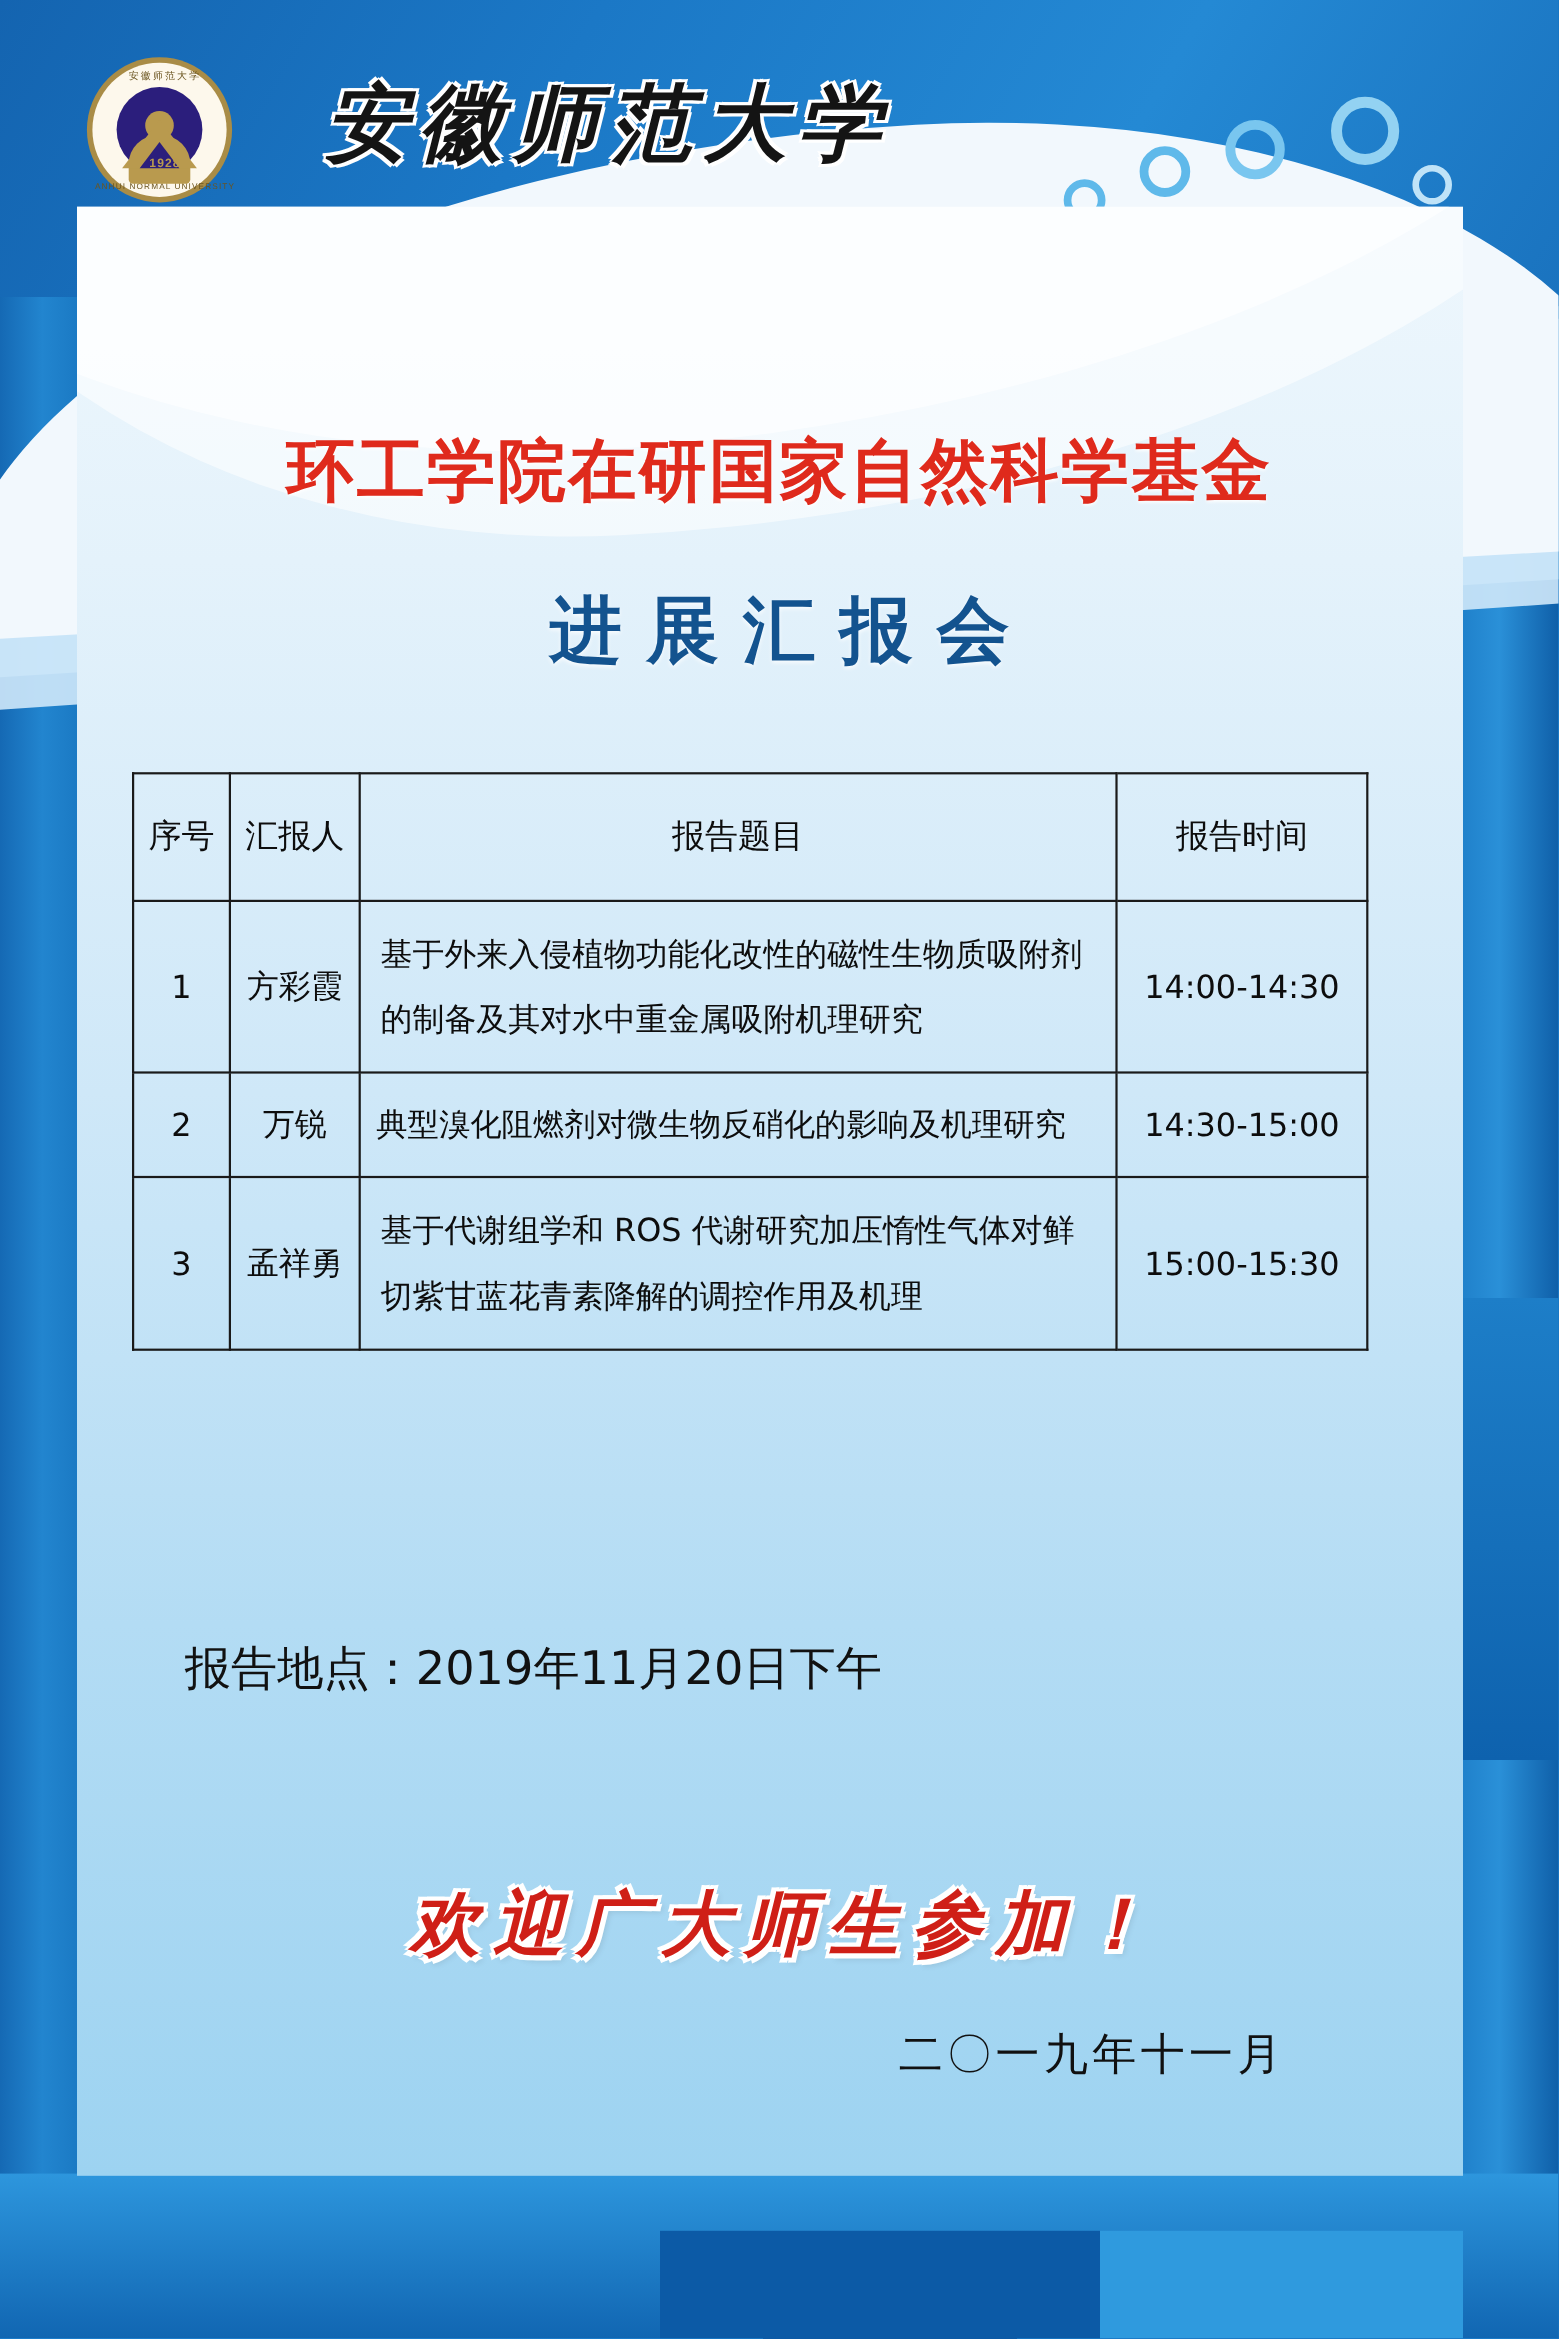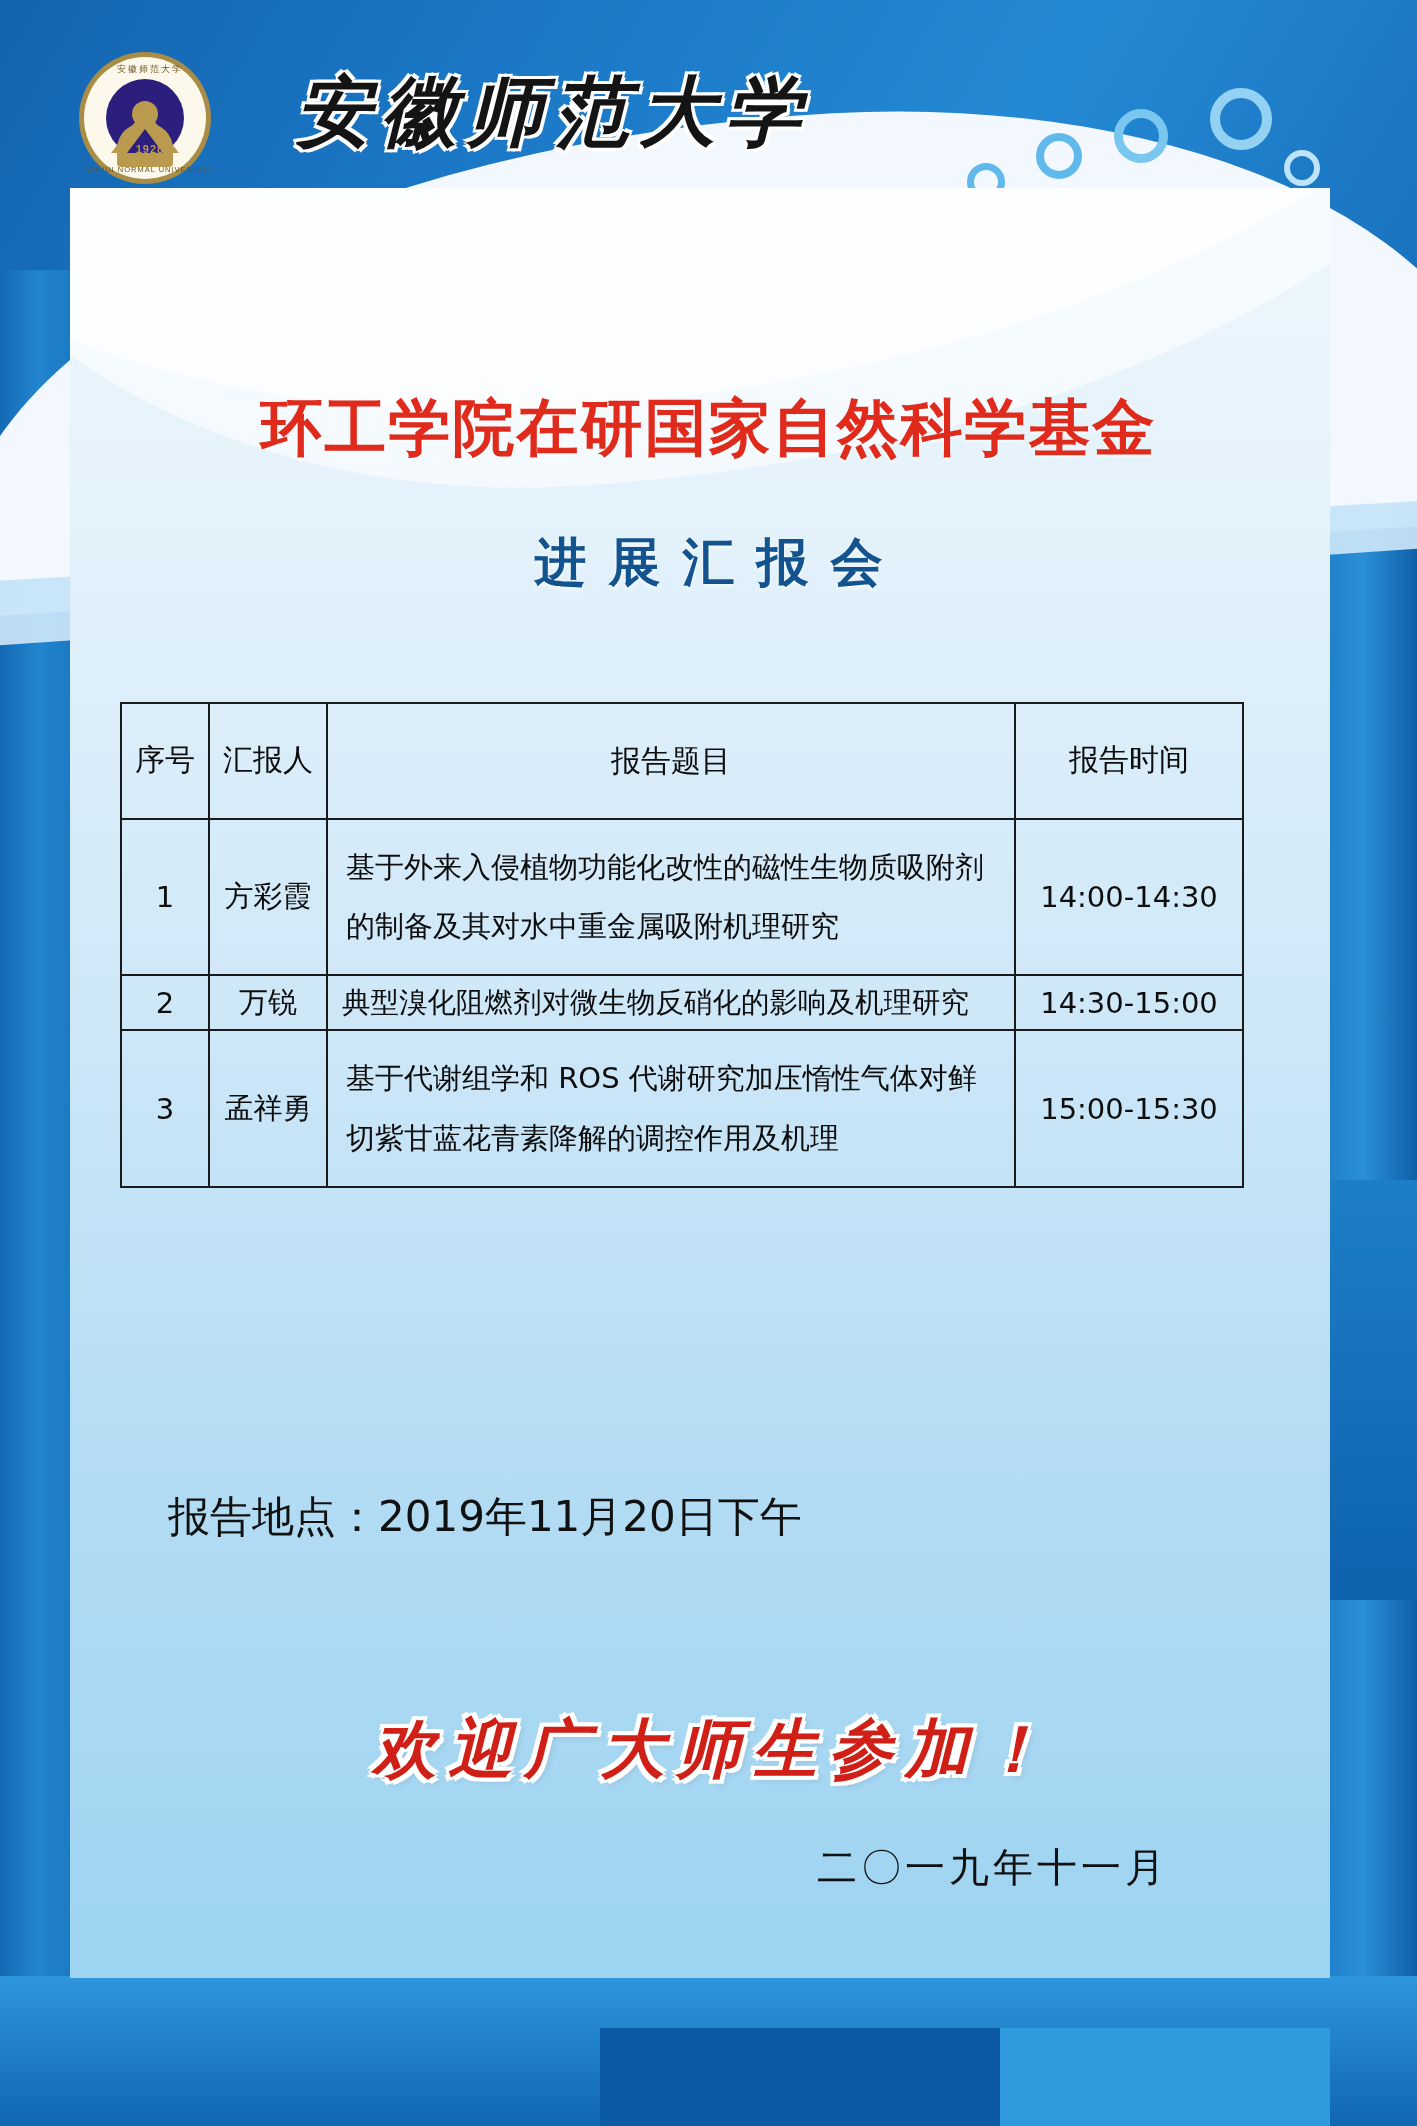--- a/index.html
+++ b/index.html
@@ -158,21 +158,21 @@
     position:absolute;left:0;top:386px;width:1417px;text-align:center;
     font-family:"DejaVu Sans",sans-serif;
     font-size:62px;font-weight:bold;color:#df2a1c;
     letter-spacing:2px;
     text-shadow:0 2px 3px rgba(255,255,255,.9);
     white-space:nowrap;
   }
   .title-blue{
     position:absolute;left:0;top:528px;width:1417px;text-align:center;
     font-family:"Liberation Serif",serif;
-    font-size:52px;font-weight:bold;color:#13538f;
+    font-size:66px;font-weight:bold;color:#13538f;
     letter-spacing:22px;text-indent:22px;
     text-shadow:0 2px 4px rgba(255,255,255,.85);
     white-space:nowrap;
   }
 
   
   .tbl{
     position:absolute;left:120px;top:702px;width:1124px;
     border-collapse:collapse;
     table-layout:fixed;
@@ -183,21 +183,21 @@
     color:#0d0d0d;
     background:transparent;
     font-weight:normal;
     vertical-align:middle;
   }
   .tbl th{font-size:30px;padding:26px 4px;text-align:center;}
   .tbl td{font-size:29px;}
   .c-no{width:78px;text-align:center;font-size:31px;}
   .c-person{width:108px;text-align:center;font-size:31px;}
   .c-title{padding:18px 14px 18px 18px;line-height:2.05;text-align:left;}
-  .c-title.one-line{line-height:1.3;padding:8px 14px;white-space:nowrap;font-size:28.5px;}
+  .c-title.one-line{line-height:1.3;padding:28px 14px;white-space:nowrap;font-size:28.5px;}
   .c-time{width:218px;text-align:center;font-size:31px;}
 
   
   .info{
     position:absolute;left:168px;top:1487px;
     font-family:"DejaVu Sans",sans-serif;
     font-size:42px;color:#111;line-height:1.45;
   }
   .info div{white-space:nowrap;}
 

